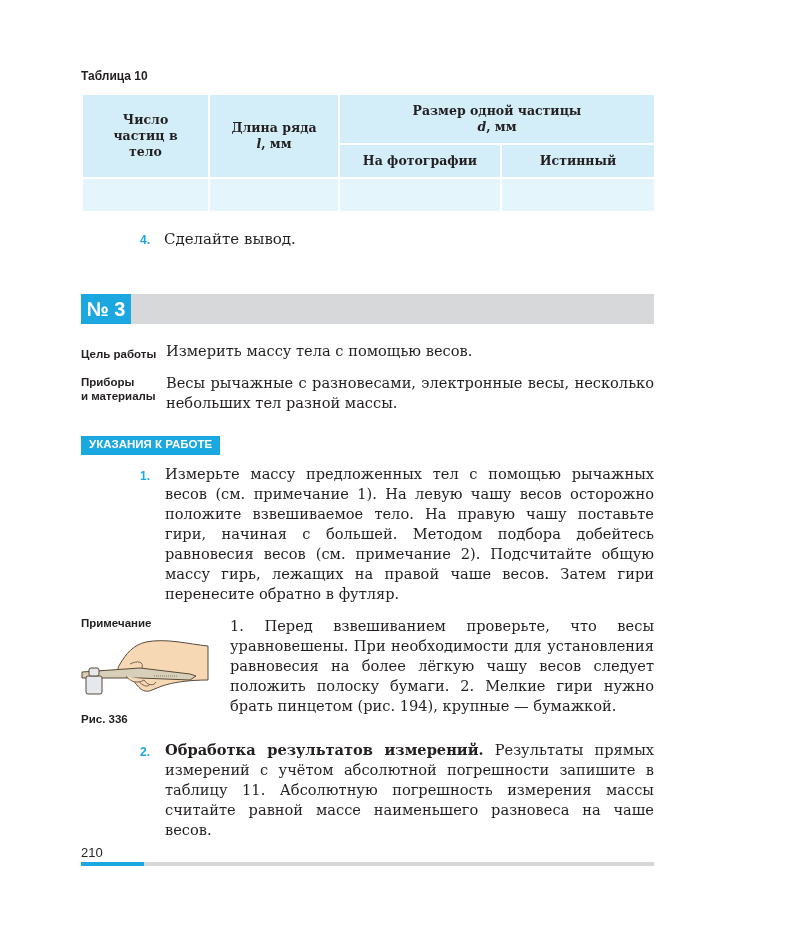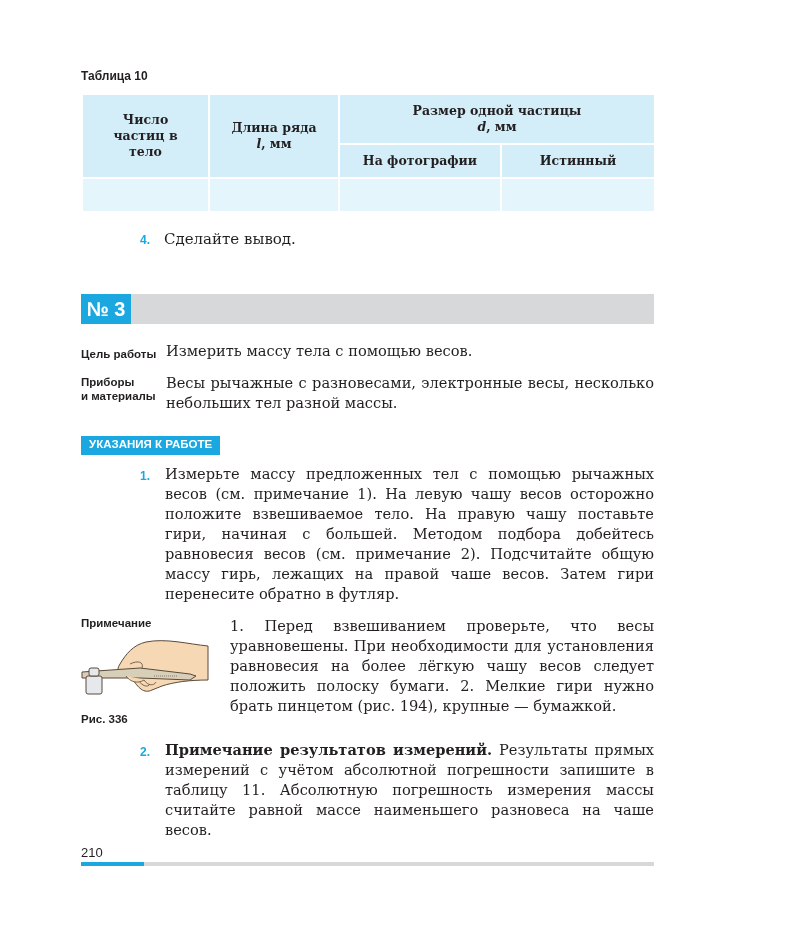--- a/index.html
+++ b/index.html
@@ -150,18 +150,18 @@
 
   <path d="M48 40 C52 46 60 48 66 44 C70 50 76 50 78 46" fill="#f7d8b5" stroke="#5a4a3a" stroke-width="0.8"></path>
 </svg>
 
 <div class="label" style="left:81px; top:712px;">Рис. 336</div>
 
 <div class="body-text" style="left:230px; top:616px; width:424px;">1. Перед взвешиванием проверьте, что весы уравновешены. При необходимости для установления равновесия на более лёгкую чашу весов следует положить полоску бумаги. 2. Мелкие гири нужно брать пинцетом (рис. 194), крупные — бумажкой.</div>
 
 <div class="step" style="top:740px;">
   <span class="num">2.</span>
-  <span class="step-body"><span class="bold">Примечание результатов измерений.</span><span> Результаты прямых измерений с учётом абсолютной погрешности запишите в таблицу 11. Абсолютную погрешность измерения массы считайте равной массе наименьшего разновеса на чаше весов.</span></span>
+  <span class="step-body"><span class="bold">Обработка результатов измерений.</span><span> Результаты прямых измерений с учётом абсолютной погрешности запишите в таблицу 11. Абсолютную погрешность измерения массы считайте равной массе наименьшего разновеса на чаше весов.</span></span>
 </div>
 
 <div class="page-number">210</div>
 <div class="footer-rule"></div>
 <div class="footer-rule-accent"></div>
 
 </body></html>

